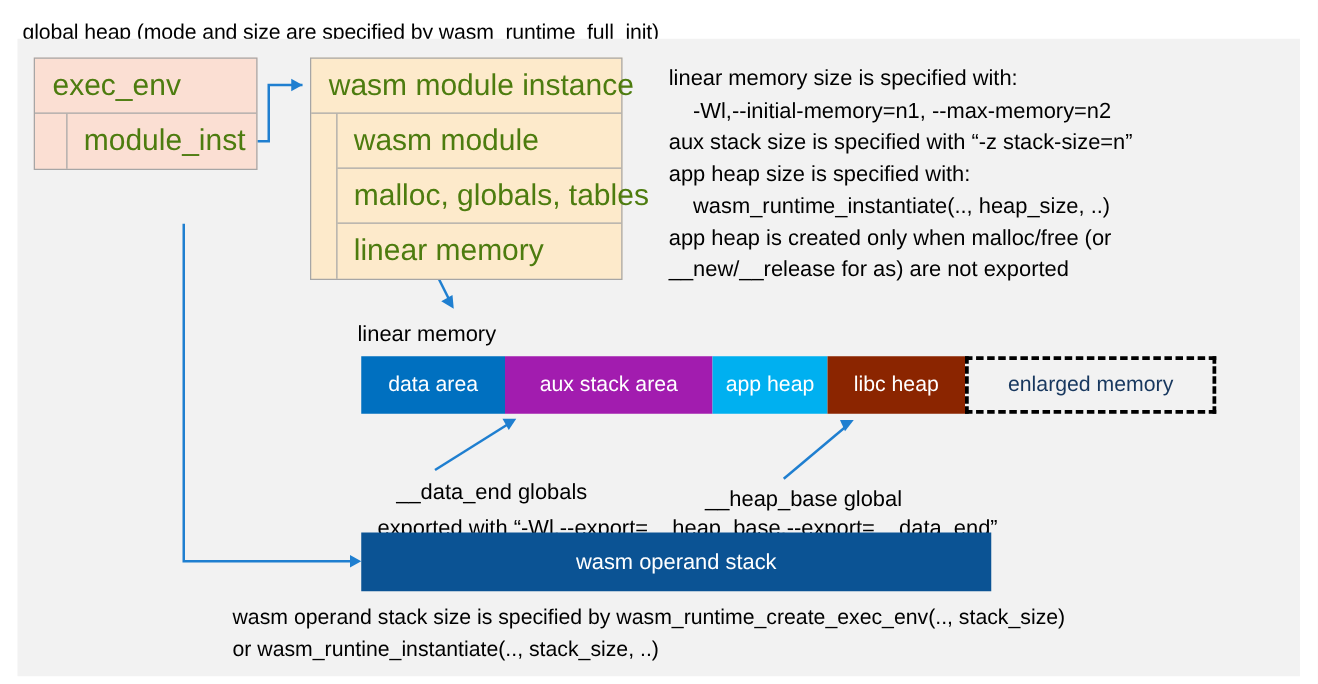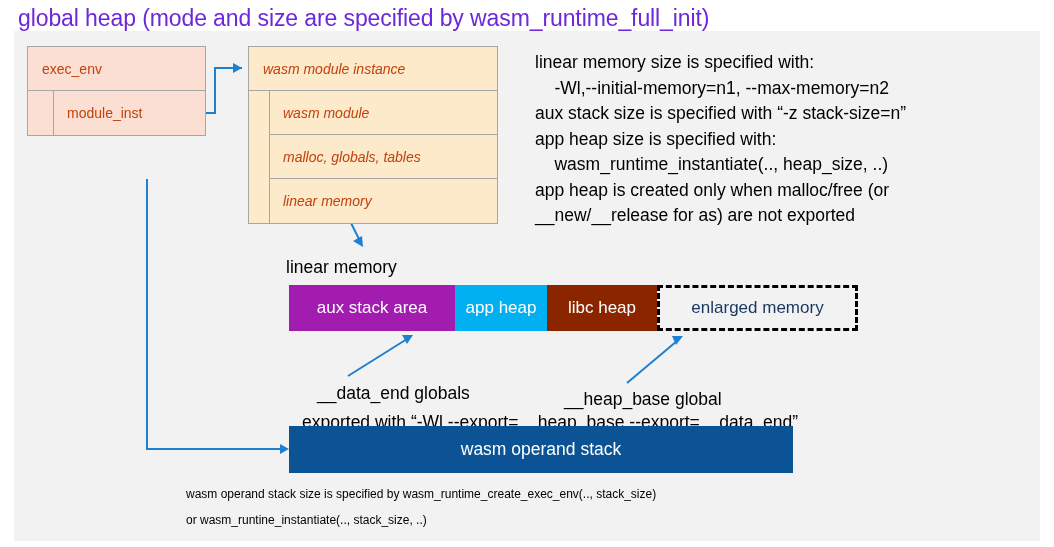--- a/index.html
+++ b/index.html
@@ -6,53 +6,53 @@
   html, body {
     width: 1054px; height: 547px;
     background: #ffffff;
     font-family: "Liberation Sans", sans-serif;
     overflow: hidden;
   }
   #root { position: relative; width: 1054px; height: 547px; background: #ffffff; }
 
   .title {
     position: absolute;
-    left: 18px; top: 5px;
-    font-size: 23px;
-    color: #6d28d9;
+    left: 18px; top: 16px;
+    font-size: 17px;
+    color: #000000;
     white-space: nowrap;
     letter-spacing: -0.1px;
   }
 
   .panel {
     position: absolute;
     left: 14px; top: 31px;
     width: 1026px; height: 510px;
     background: #f2f2f2;
   }
 
   
   .struct { position: absolute; border: 1px solid #a6a6a6; }
   .struct .row {
     position: relative;
     display: flex;
     align-items: center;
     border-bottom: 1px solid #a6a6a6;
-    font-size: 14px;
-    color: #c2410c;
+    font-size: 24px;
+    color: #4d7c0f;
     white-space: nowrap;
   }
   .struct .row:last-child { border-bottom: none; }
   .struct .head { padding-left: 14px; }
   .struct .indent-wrap { display: flex; }
   .struct .gutter { border-right: 1px solid #a6a6a6; }
   .struct .sub { padding-left: 13px; }
 
   .pink { background: #fbdfd3; }
-  .peach { background: #fdeacb; font-style: italic; }
+  .peach { background: #fdeacb; }
 
   #exec-env { left: 13px; top: 15px; width: 179px; }
   #exec-env .head { height: 44px; }
   #exec-env .gutter { width: 26px; }
   #exec-env .subcol { width: 151px; }
   #exec-env .sub { height: 44px; }
 
   #module-inst { left: 234px; top: 15px; width: 250px; }
   #module-inst .head { height: 44px; }
   #module-inst .gutter { width: 21px; }
@@ -109,21 +109,21 @@
     left: 275px; top: 395px;
     width: 504px; height: 47px;
     background: #0b5394;
     display: flex; align-items: center; justify-content: center;
     color: #fff; font-size: 17.5px; white-space: nowrap;
   }
 
   #note-stack {
     position: absolute;
     left: 172px; top: 450px;
-    font-size: 12px; color: #000; line-height: 26px; white-space: pre;
+    font-size: 17px; color: #000; line-height: 26px; white-space: pre;
   }
 
   
   #wires { position: absolute; left: 0; top: 0; width: 1026px; height: 510px; pointer-events: none; }
 </style>
 </head>
 <body>
 
 <div id="root">
 
@@ -184,20 +184,21 @@
     <div class="note" id="note-memory">linear memory size is specified with:
     -Wl,--initial-memory=n1, --max-memory=n2
 aux stack size is specified with “-z stack-size=n”
 app heap size is specified with:
     wasm_runtime_instantiate(.., heap_size, ..)
 app heap is created only when malloc/free (or
 __new/__release for as) are not exported</div>
 
     <div id="lm-label">linear memory</div>
     <div id="mem-bar">
+        <div class="seg" style="width: 115px; background: rgb(0, 112, 192); color: rgb(255, 255, 255);">data area</div>
         <div class="seg" style="width: 166px; background: #a21caf; color: rgb(255, 255, 255);">aux stack area</div>
         <div class="seg" style="width: 92px; background: rgb(0, 176, 240); color: rgb(255, 255, 255);">app heap</div>
         <div class="seg" style="width: 110px; background: rgb(139, 37, 0); color: rgb(255, 255, 255);">libc heap</div>
         <div class="seg dashed" style="width: 201px; color: rgb(23, 55, 94);">enlarged memory</div>
       </div>
 
     <div class="callout" id="data-end-label">__data_end globals</div>
     <div class="callout" id="heap-base-label">__heap_base global</div>
     <div class="callout" id="export-line">exported with “-Wl,--export=__heap_base,--export=__data_end”</div>
 

